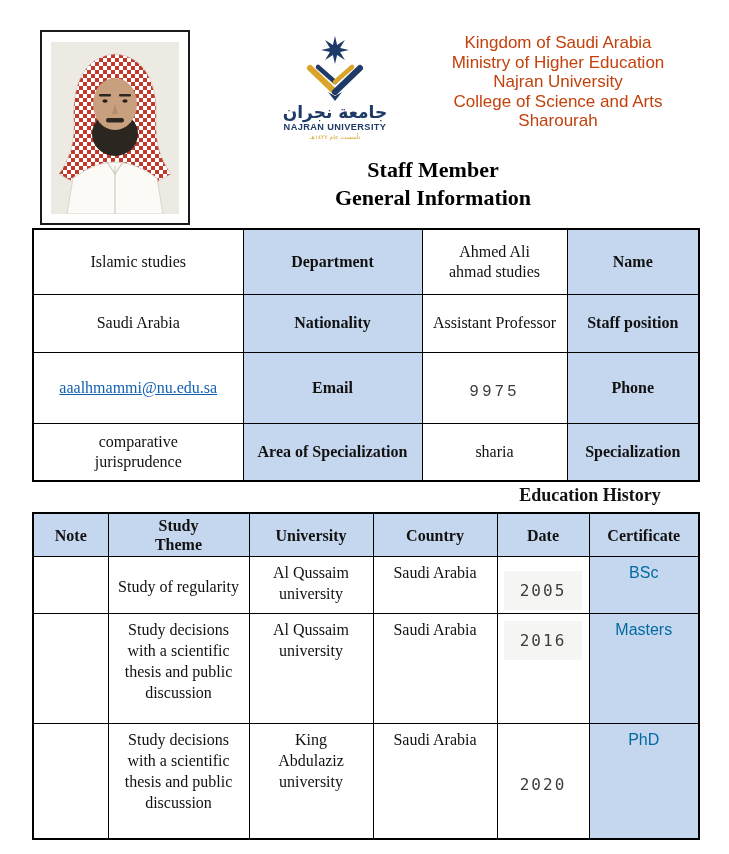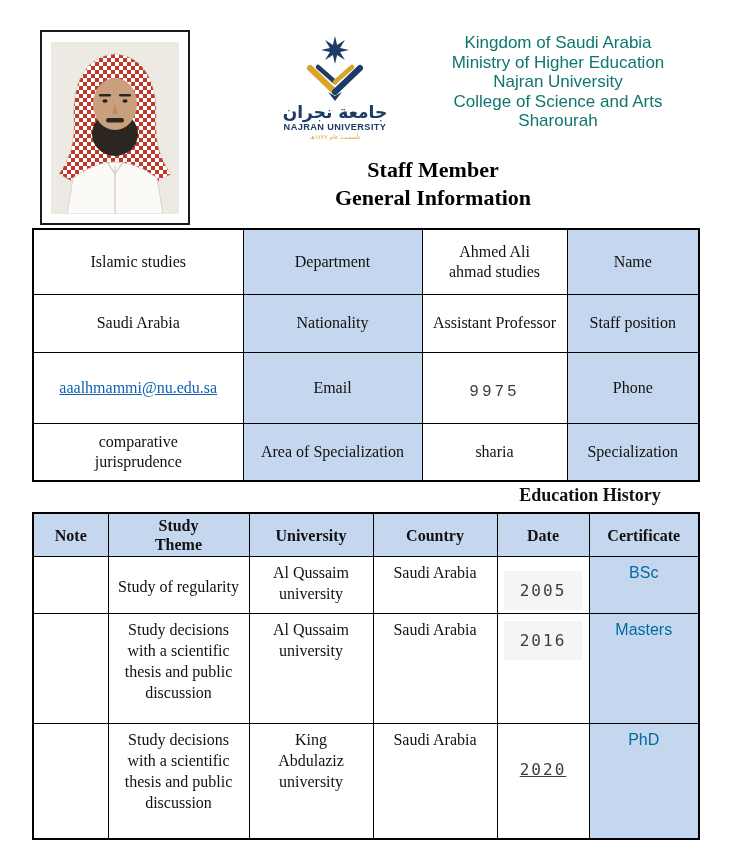--- a/index.html
+++ b/index.html
@@ -8,31 +8,31 @@
 
   
   .photo-frame { position:absolute; left:40px; top:30px; width:150px; height:195px;
     border:2px solid #1a1a1a; background:#fff; display:flex; align-items:center; justify-content:center; }
   .photo-frame svg { width:128px; height:172px; display:block; }
 
   .logo { position:absolute; left:270px; top:34px; width:130px; height:108px; }
   .logo svg { width:100%; height:100%; display:block; }
 
   .org-block { position:absolute; left:408px; top:33px; width:300px; text-align:center;
-    font-family:"Liberation Sans", sans-serif; font-size:17px; line-height:19.5px; color:#0f766e; }
+    font-family:"Liberation Sans", sans-serif; font-size:17px; line-height:19.5px; color:#c2410c; }
 
   .title-block { position:absolute; left:168px; top:156px; width:530px; text-align:center;
     font-weight:bold; font-size:22px; line-height:28px; color:#000; }
 
   
   table { border-collapse:collapse; table-layout:fixed; }
   .gi-table { position:absolute; left:32px; top:228px; width:666px; border:2px solid #000; }
   .gi-table td { border:1px solid #000; text-align:center; vertical-align:middle;
     font-size:16px; line-height:20px; padding:3px 6px; }
-  .label-cell { background:#C5D7EE; font-weight:normal; }
+  .label-cell { background:#C5D7EE; font-weight:bold; }
   .v-top { vertical-align:top; padding-top:8px; }
   .v-bottom { vertical-align:bottom; padding-bottom:6px; }
   .val-narrow { display:inline-block; max-width:140px; }
   .name-narrow { display:inline-block; max-width:92px; }
   .email-link { color:#1261B0; text-decoration:underline; cursor:pointer; }
   .phone-val { font-family:Liberation Mono, monospace; font-size:11px; letter-spacing:3px; color:#3d3d3d; }
 
   
   .edu-heading { position:absolute; left:470px; top:485px; width:240px; text-align:center; }
   .edu-heading span { display:inline-block; font-weight:bold; font-size:18px;
@@ -45,21 +45,21 @@
     font-size:16px; line-height:21px; padding:5px 5px 3px; }
   .th-narrow { display:inline-block; max-width:62px; }
   .uni-narrow { display:inline-block; max-width:84px; }
   .cert-cell { background:#C5D7EE; color:#0369a1; font-family:"Liberation Sans", sans-serif;
     font-size:15.5px; padding-top:5px; }
   .date-cell { font-family:"DejaVu Sans Mono", monospace; font-size:12px;
     letter-spacing:2px; color:#3d3d3d; }
   .date-box { display:block; width:78px; margin:0 auto; background:#F5F5F3; padding:9px 0; }
   .dm-center { margin-top:9px; }
   .dm-top { margin-top:2px; }
-  .d-plain { display:block; margin-top:30px;text-decoration:underline; }
+  .d-plain { display:block; margin-top:45px; }
 </style>
 </head>
 <body>
 
 <div class="page">
 
   <div class="photo-frame">
     <svg viewBox="0 0 128 172" aria-hidden="true">
       <defs>
         <pattern id="shemagh" width="8" height="8" patternUnits="userSpaceOnUse">

